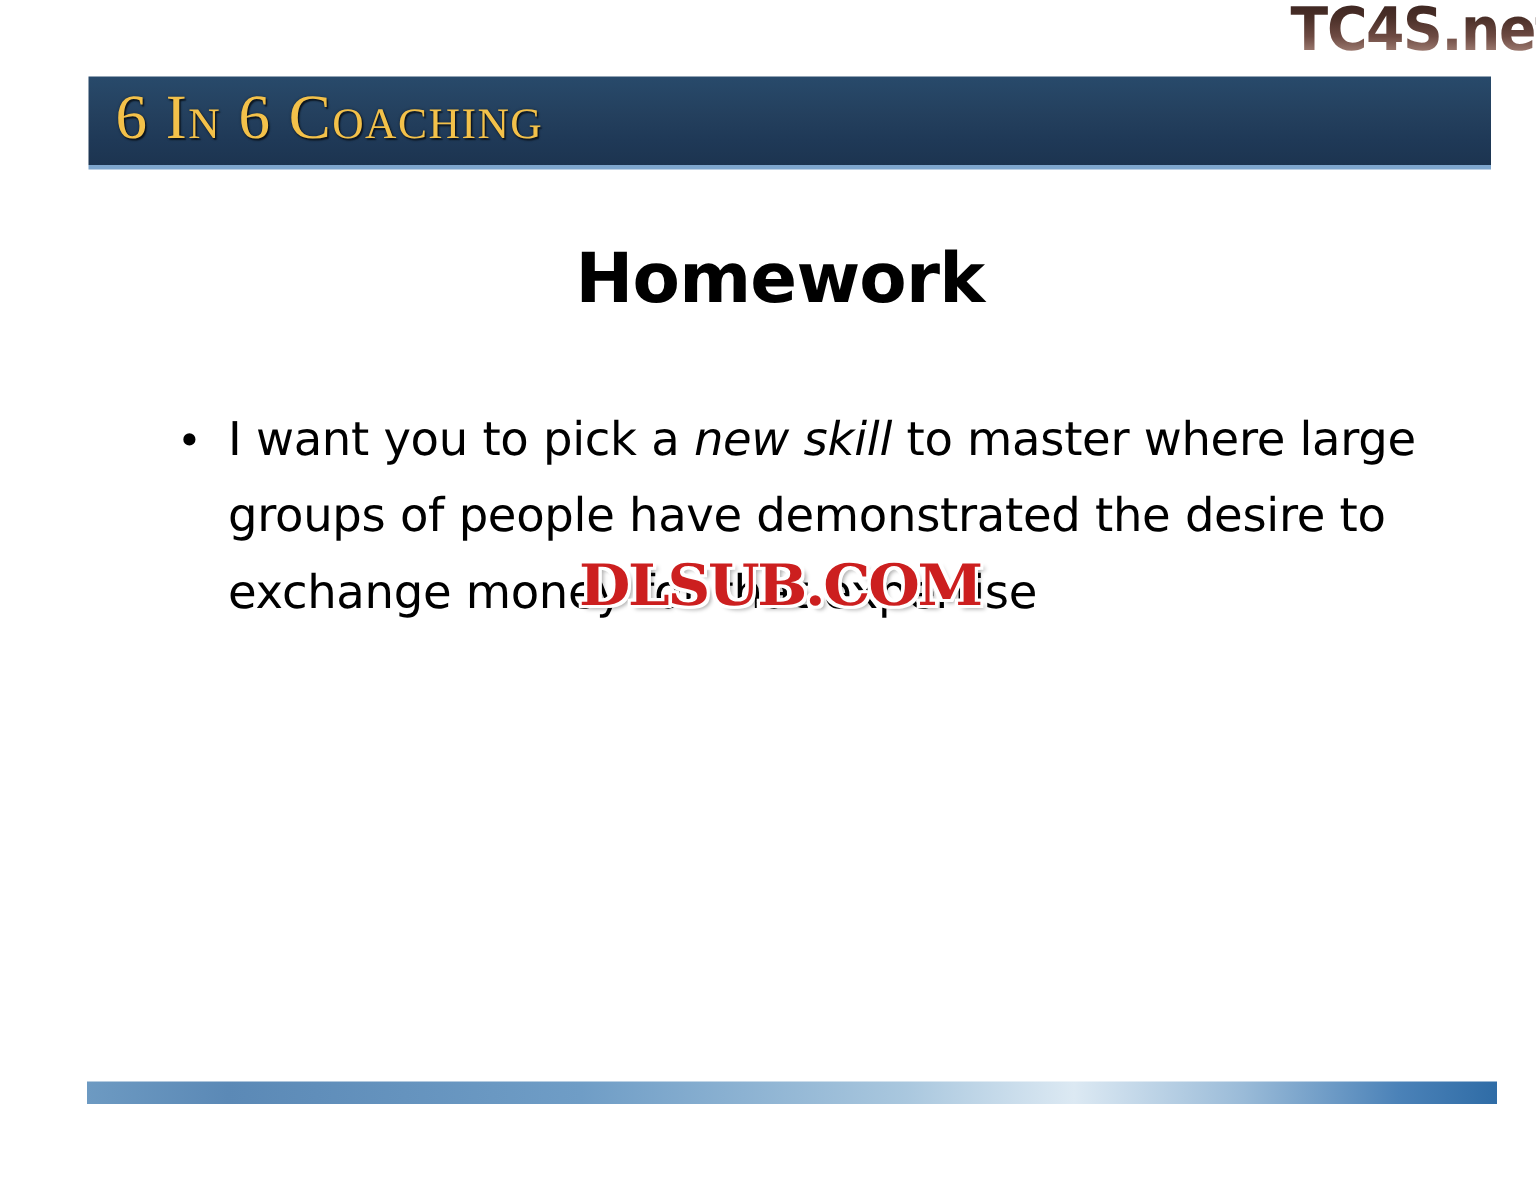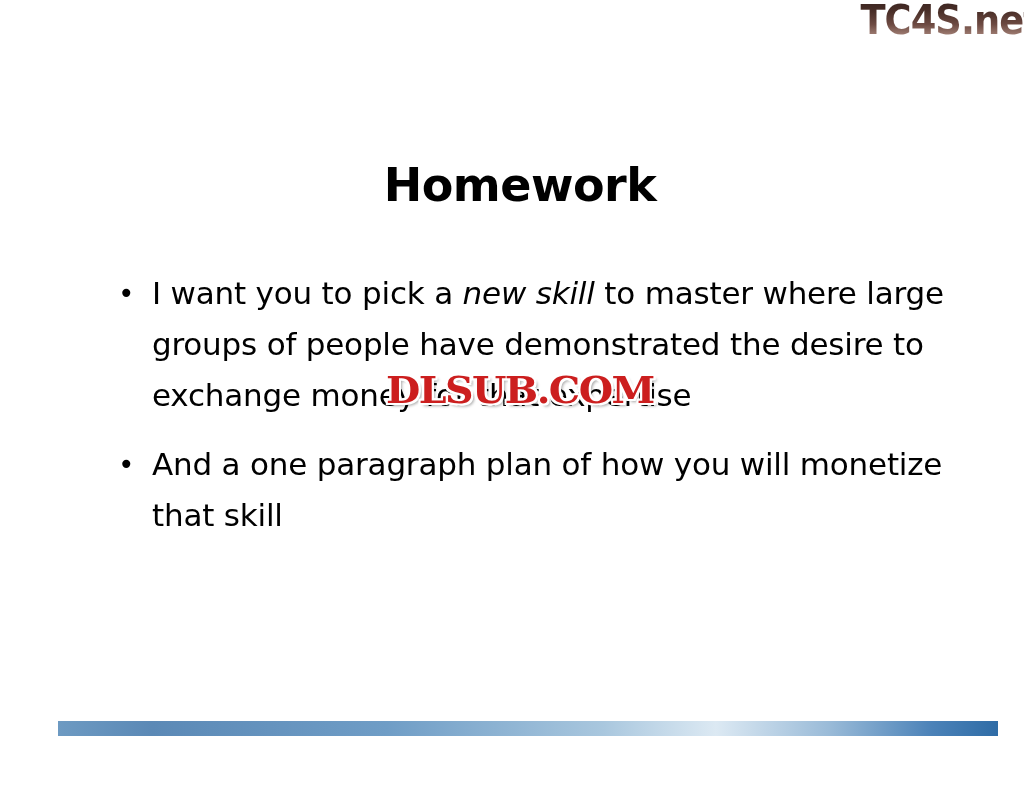--- a/index.html
+++ b/index.html
@@ -201,26 +201,28 @@
     user-select: none;
   }
 </style>
 </head>
 <body>
 
 <div class="slide">
 
   <div class="tc4s-watermark">TC4S.net</div>
 
+  <div class="header-banner">
+    <div class="header-banner-title">6 In 6 Coaching</div>
+  </div>
 
   <div class="slide-title">Homework</div>
 
   <ul class="body-list">
     <li class="bullet-item"><span>I want you to pick a </span><em>new skill</em><span> to master where large groups of people have demonstrated the desire to exchange money for that expertise</span></li>
-    <li class="bullet-item"><span>And a one paragraph plan of how you will monetize that skill</span></li>
   </ul>
 
   <div class="dlsub-watermark">DLSUB.COM</div>
 
   <div class="footer-rule"></div>
 
 
 </div>
 
 </body></html>

